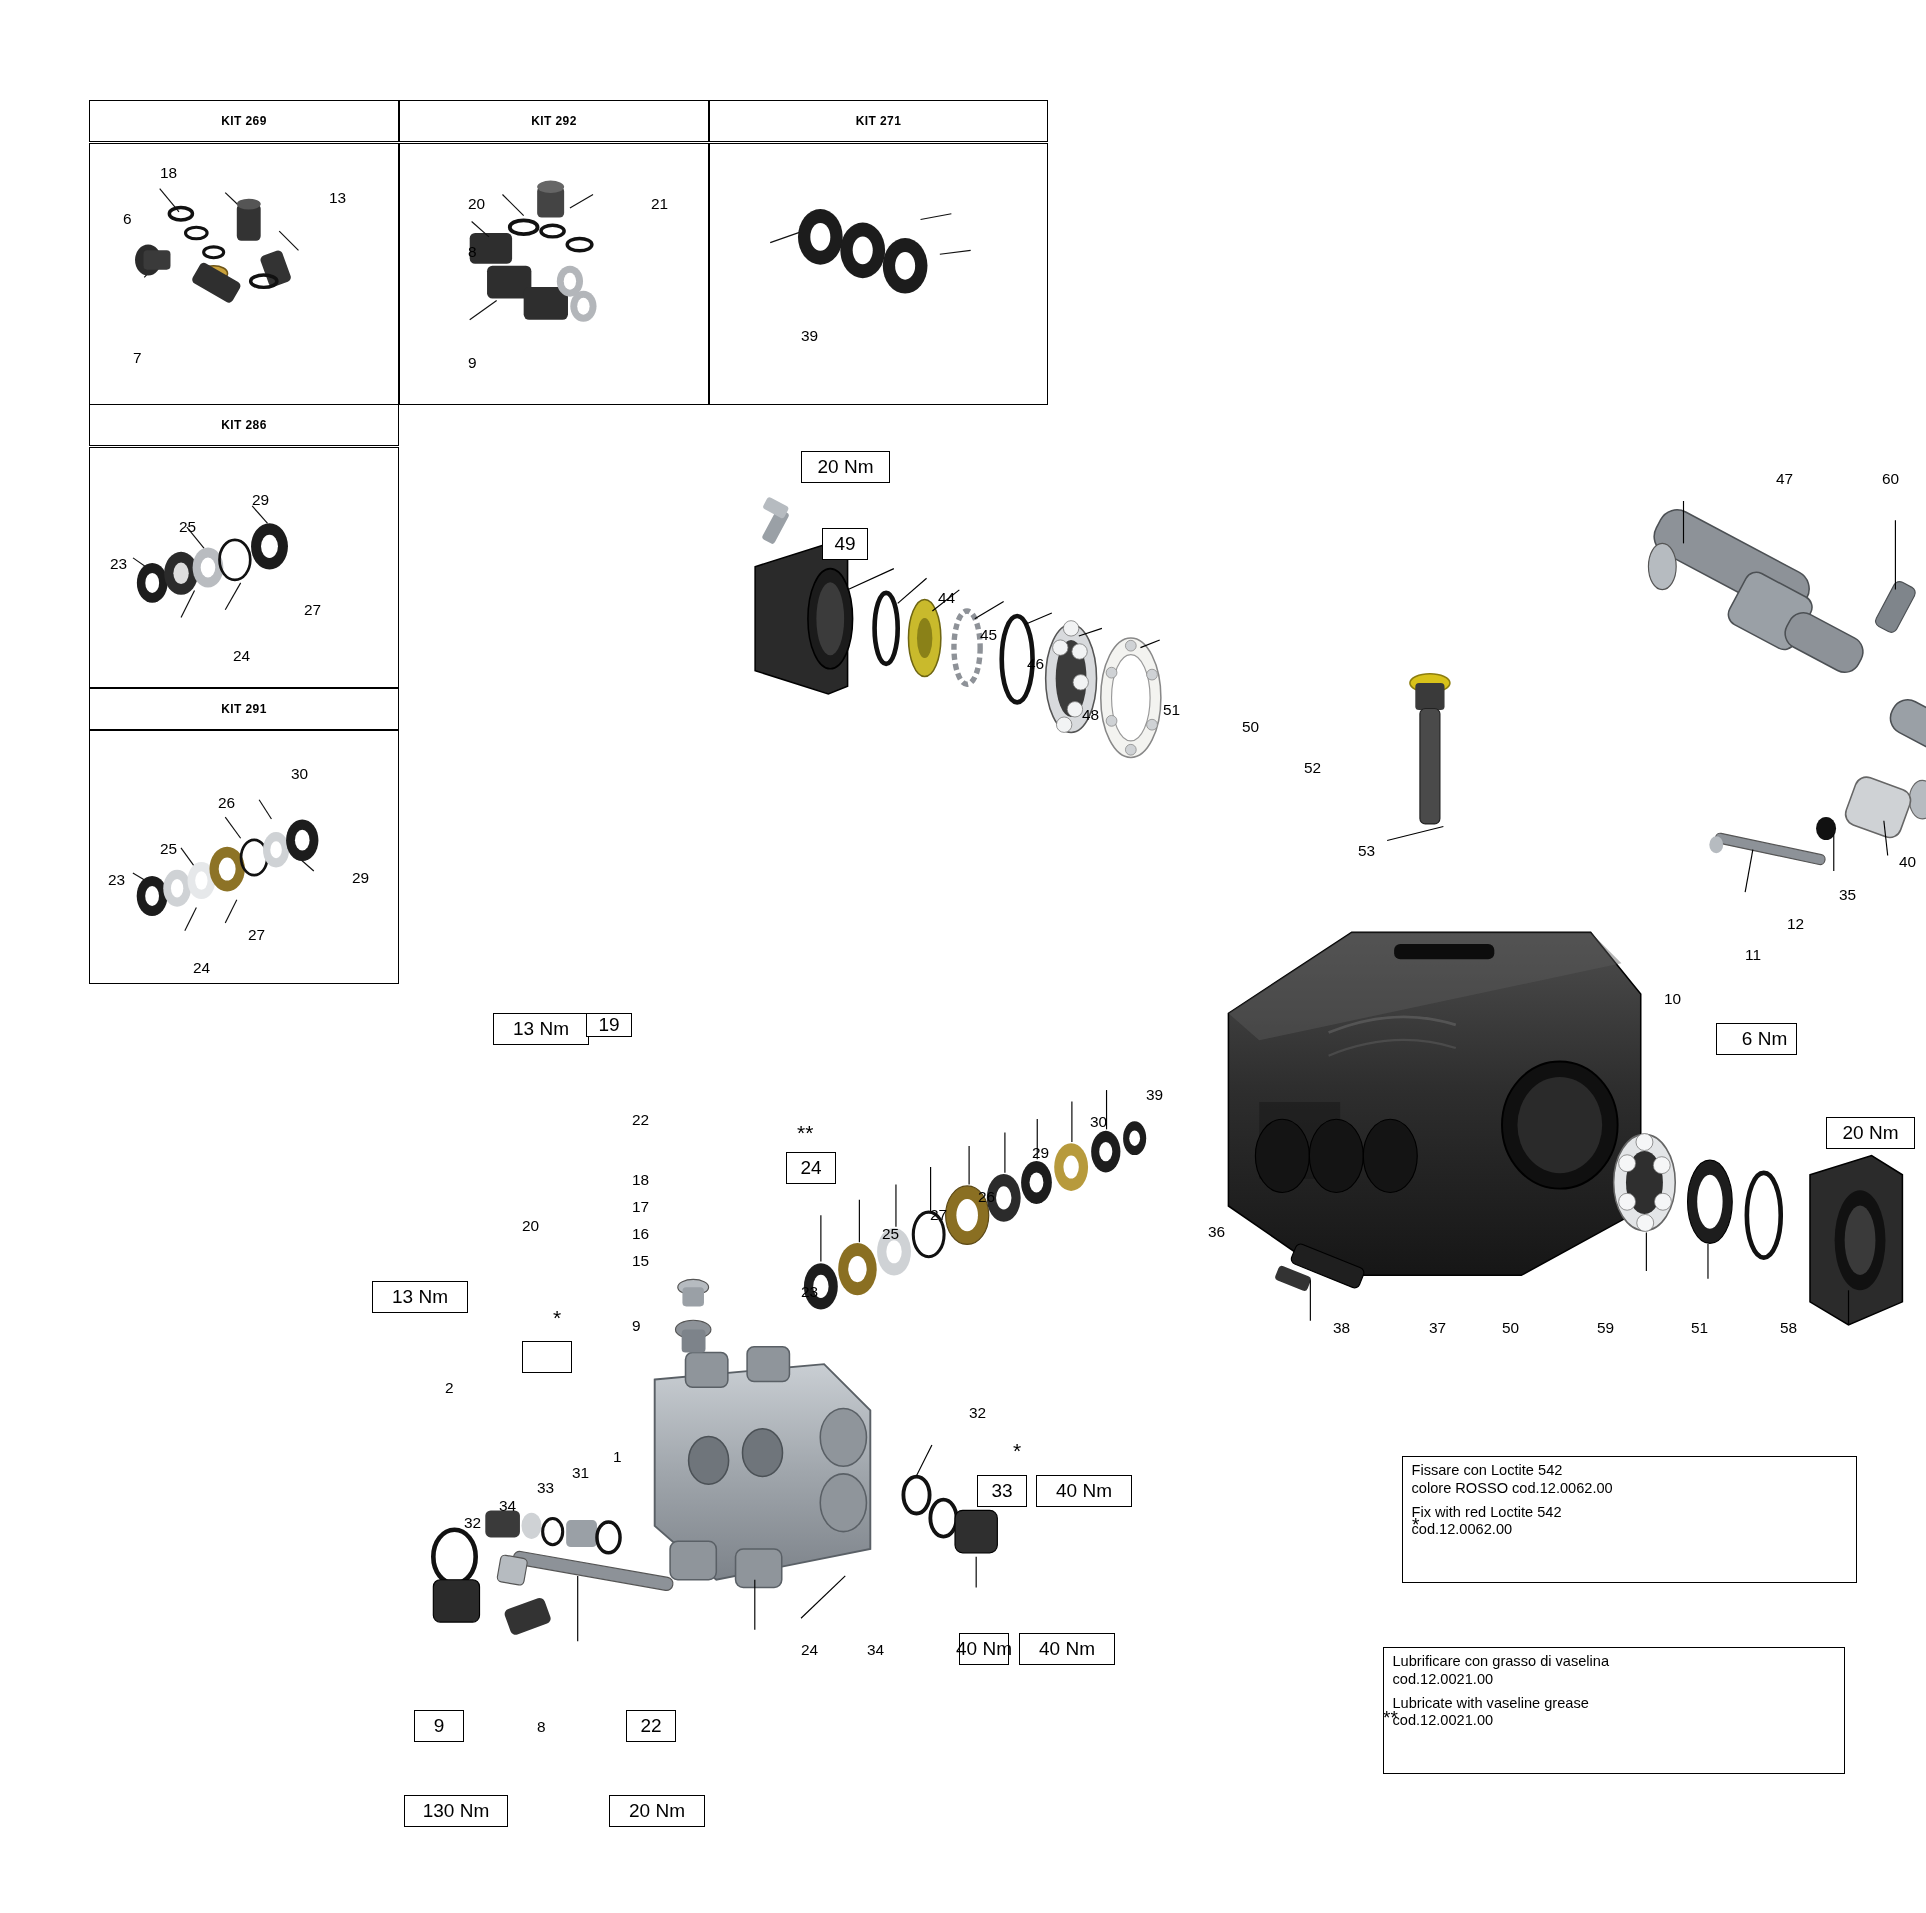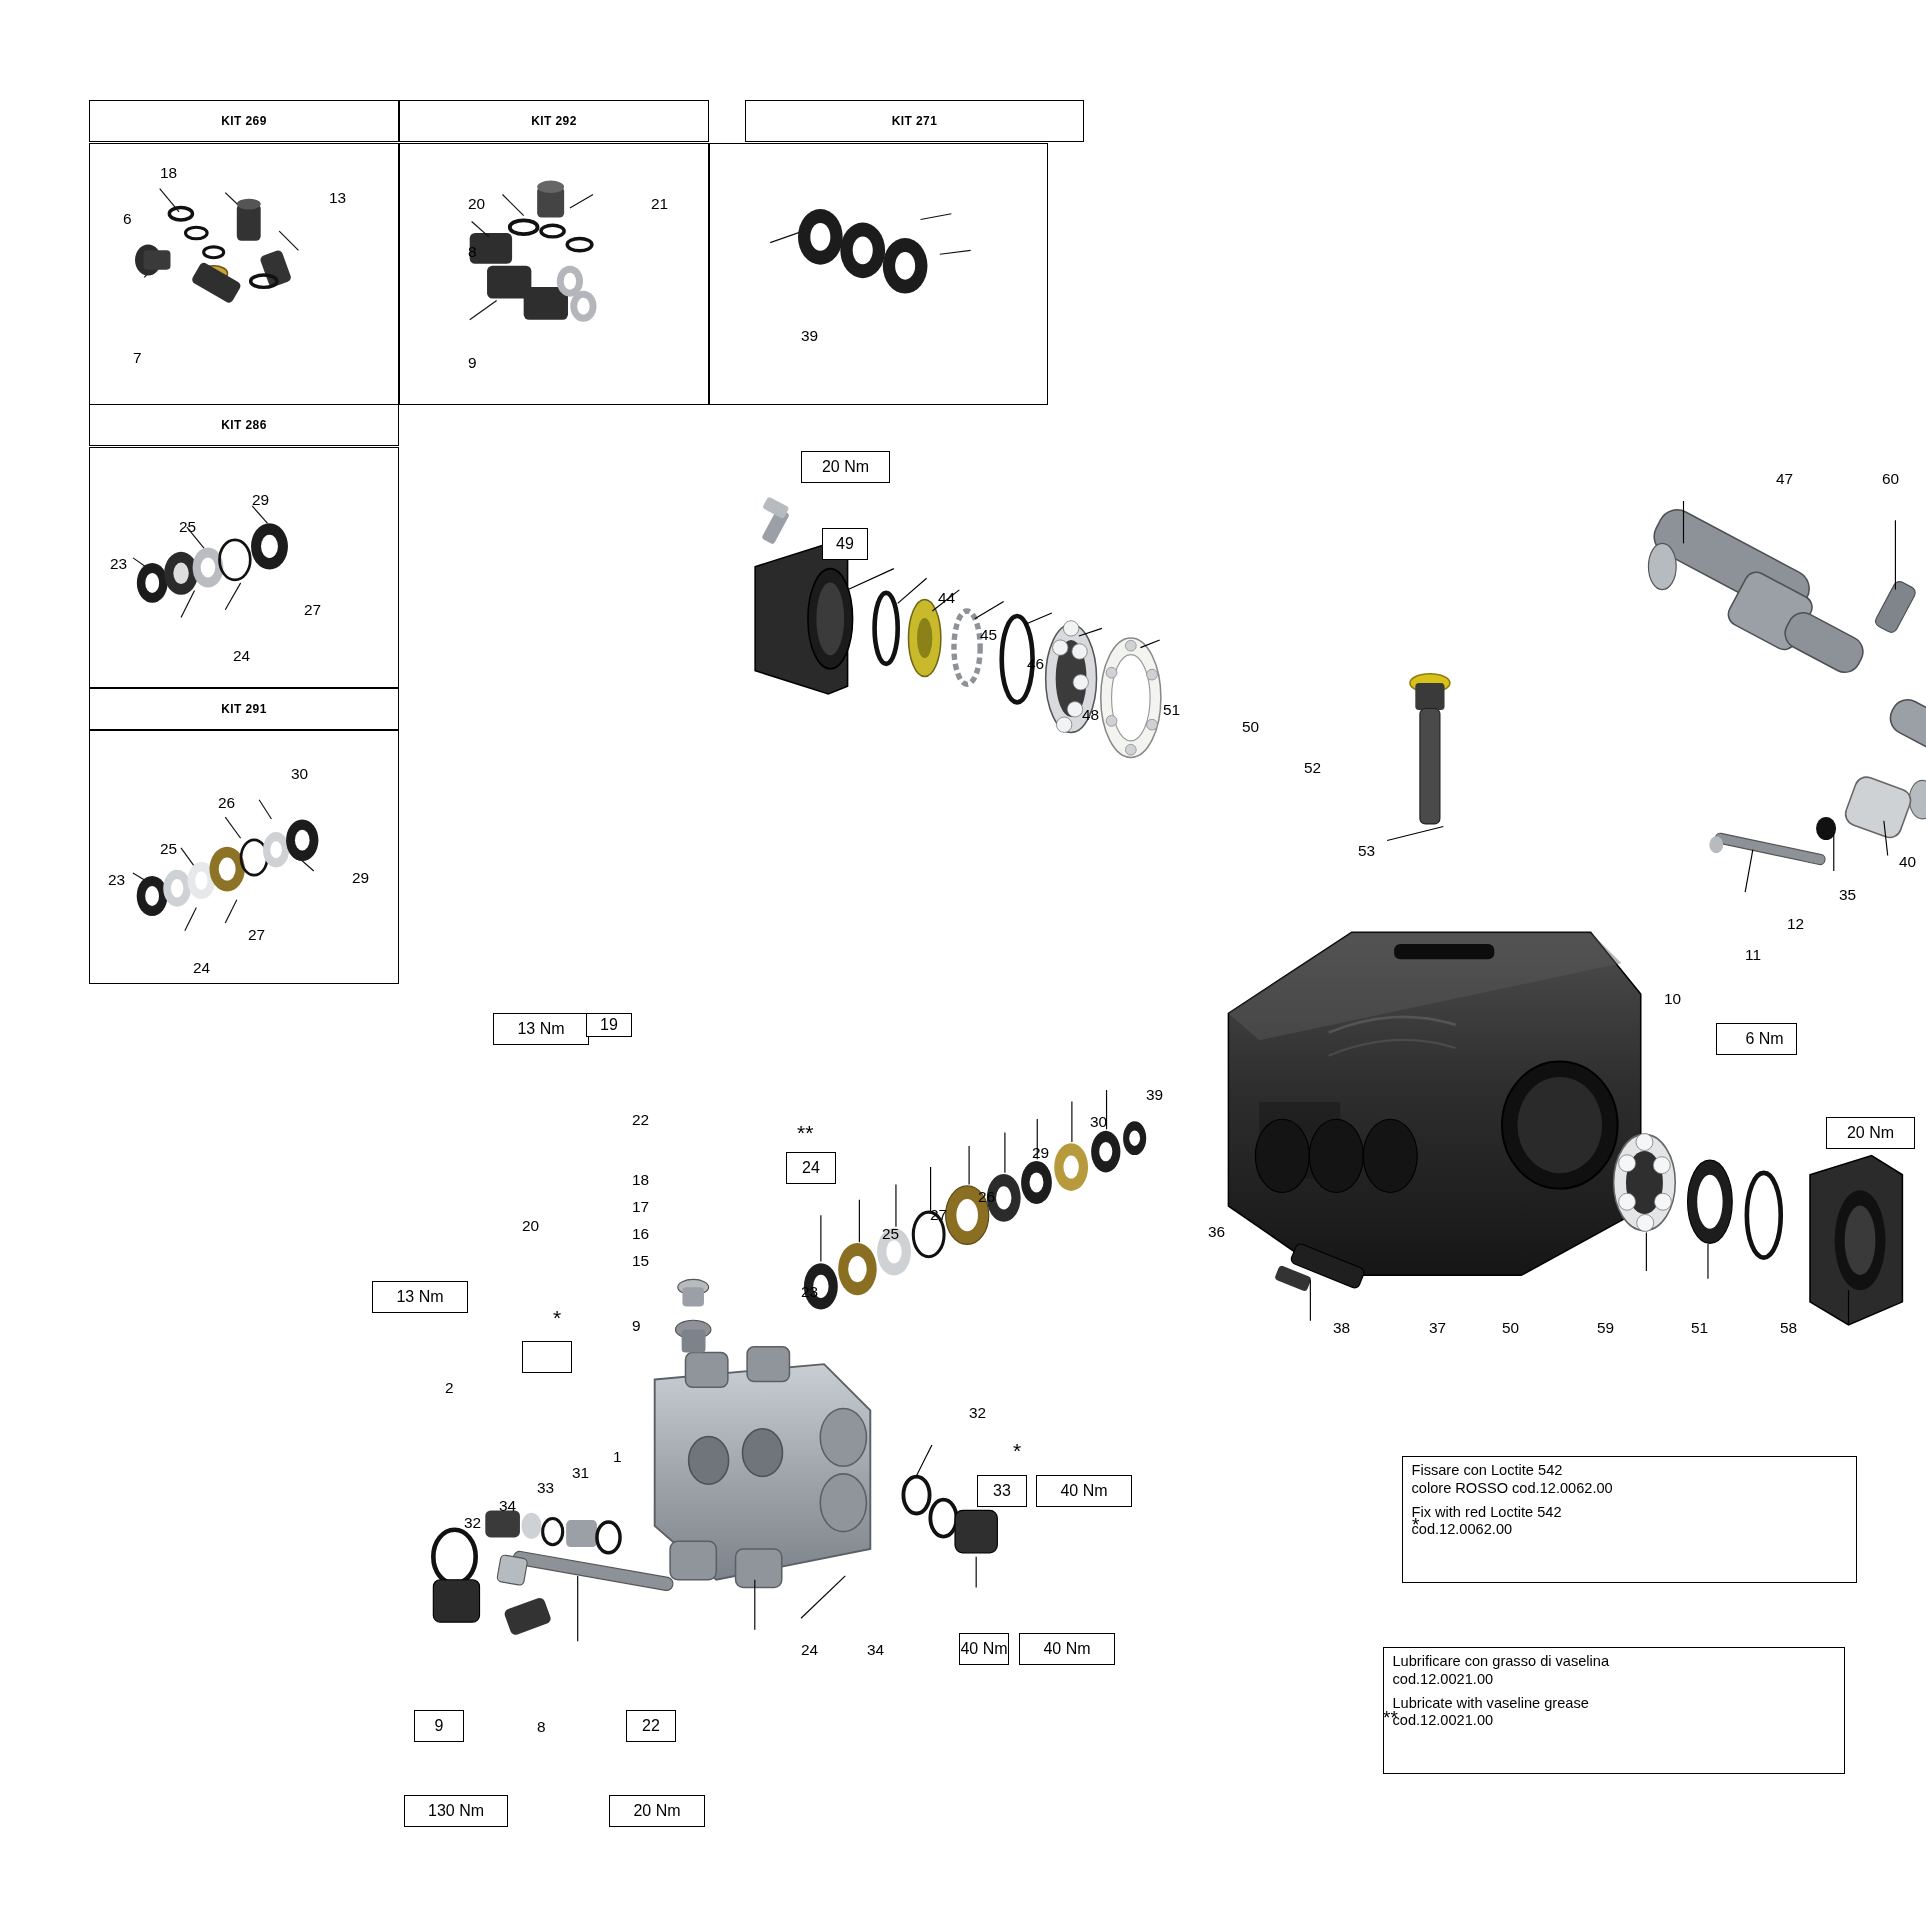--- a/index.html
+++ b/index.html
@@ -1,21 +1,21 @@
 <!DOCTYPE html>
 <html style="font-size:6.2px"><head>
 <meta charset="utf-8">
 <style>
   html,body{margin:0;padding:0;background:#ffffff;}
   body{font-family:"Liberation Sans", sans-serif;}
   #sheet{position:relative;width:2705px;height:1913px;background:#fff;overflow:hidden;}
 
   
   .box{position:absolute;border:0.8px solid #000;background:#fff;box-sizing:border-box;
-       display:flex;align-items:center;justify-content:center;font-size:16px;color:#000;
+       display:flex;align-items:center;justify-content:center;font-size:19px;color:#000;
        padding:1.5px 3.9px;white-space:nowrap;}
 
   
   .num{position:absolute;font-size:15.4px;color:#000;white-space:nowrap;}
   .star{position:absolute;font-size:21px;line-height:0.8;color:#000;}
 
   
   .kitbox{position:absolute;border:1.2px solid #000;box-sizing:border-box;background:#fff;}
   .kithdr{position:absolute;border:1.2px solid #000;box-sizing:border-box;background:#fff;
           display:flex;align-items:center;justify-content:center;font-weight:bold;font-size:12px;letter-spacing:0.4px;}
@@ -34,21 +34,21 @@
 <body>
 
 <div id="sheet">
 
   <div class="kithdr" style="left:89px;top:100px;width:310px;height:42px;">
     <span>KIT 269</span>
   </div>
   <div class="kithdr" style="left:399px;top:100px;width:310px;height:42px;">
     <span>KIT 292</span>
   </div>
-  <div class="kithdr" style="left:709px;top:100px;width:339px;height:42px;margin-left:36px;">
+  <div class="kithdr" style="left:709px;top:100px;width:339px;height:42px;">
     <span>KIT 271</span>
   </div>
   <div class="kitbox" style="left:89px;top:143px;width:310px;height:262px;"></div>
   <div class="kitbox" style="left:399px;top:143px;width:310px;height:262px;"></div>
   <div class="kitbox" style="left:709px;top:143px;width:339px;height:262px;"></div>
 
   <div class="kithdr" style="left:89px;top:404px;width:310px;height:42px;">
     <span>KIT 286</span>
   </div>
   <div class="kitbox" style="left:89px;top:447px;width:310px;height:241px;"></div>

